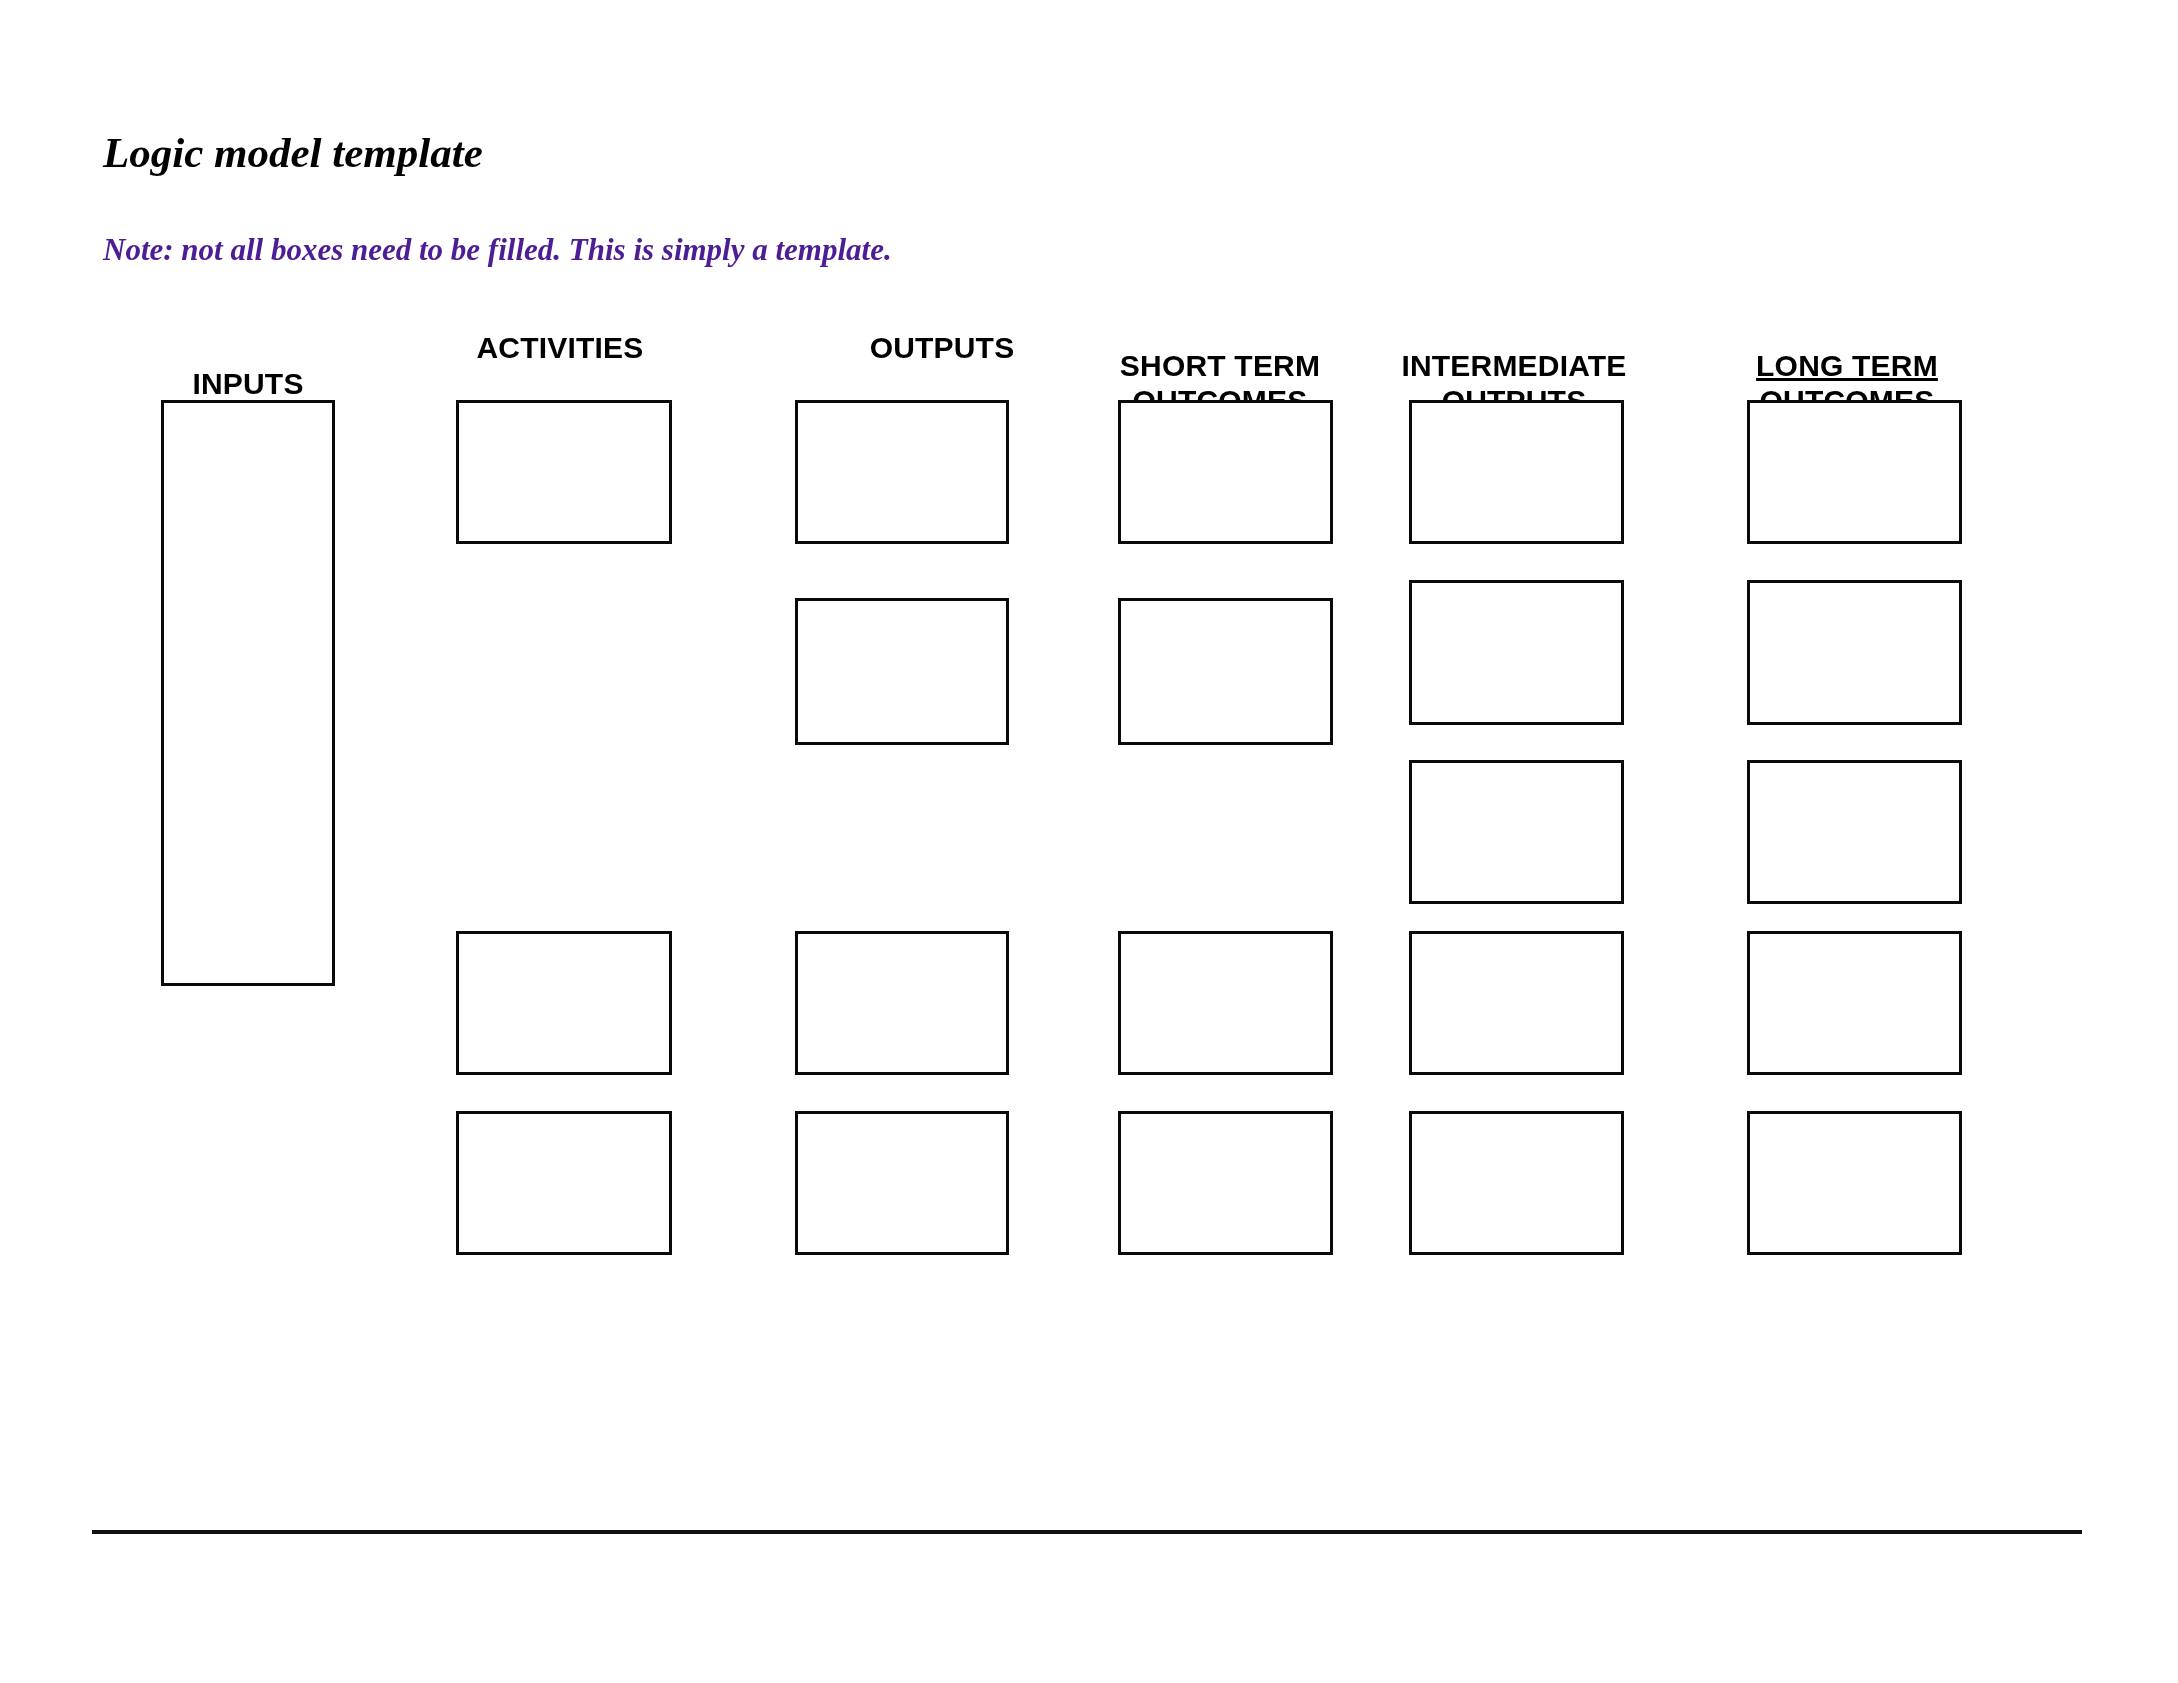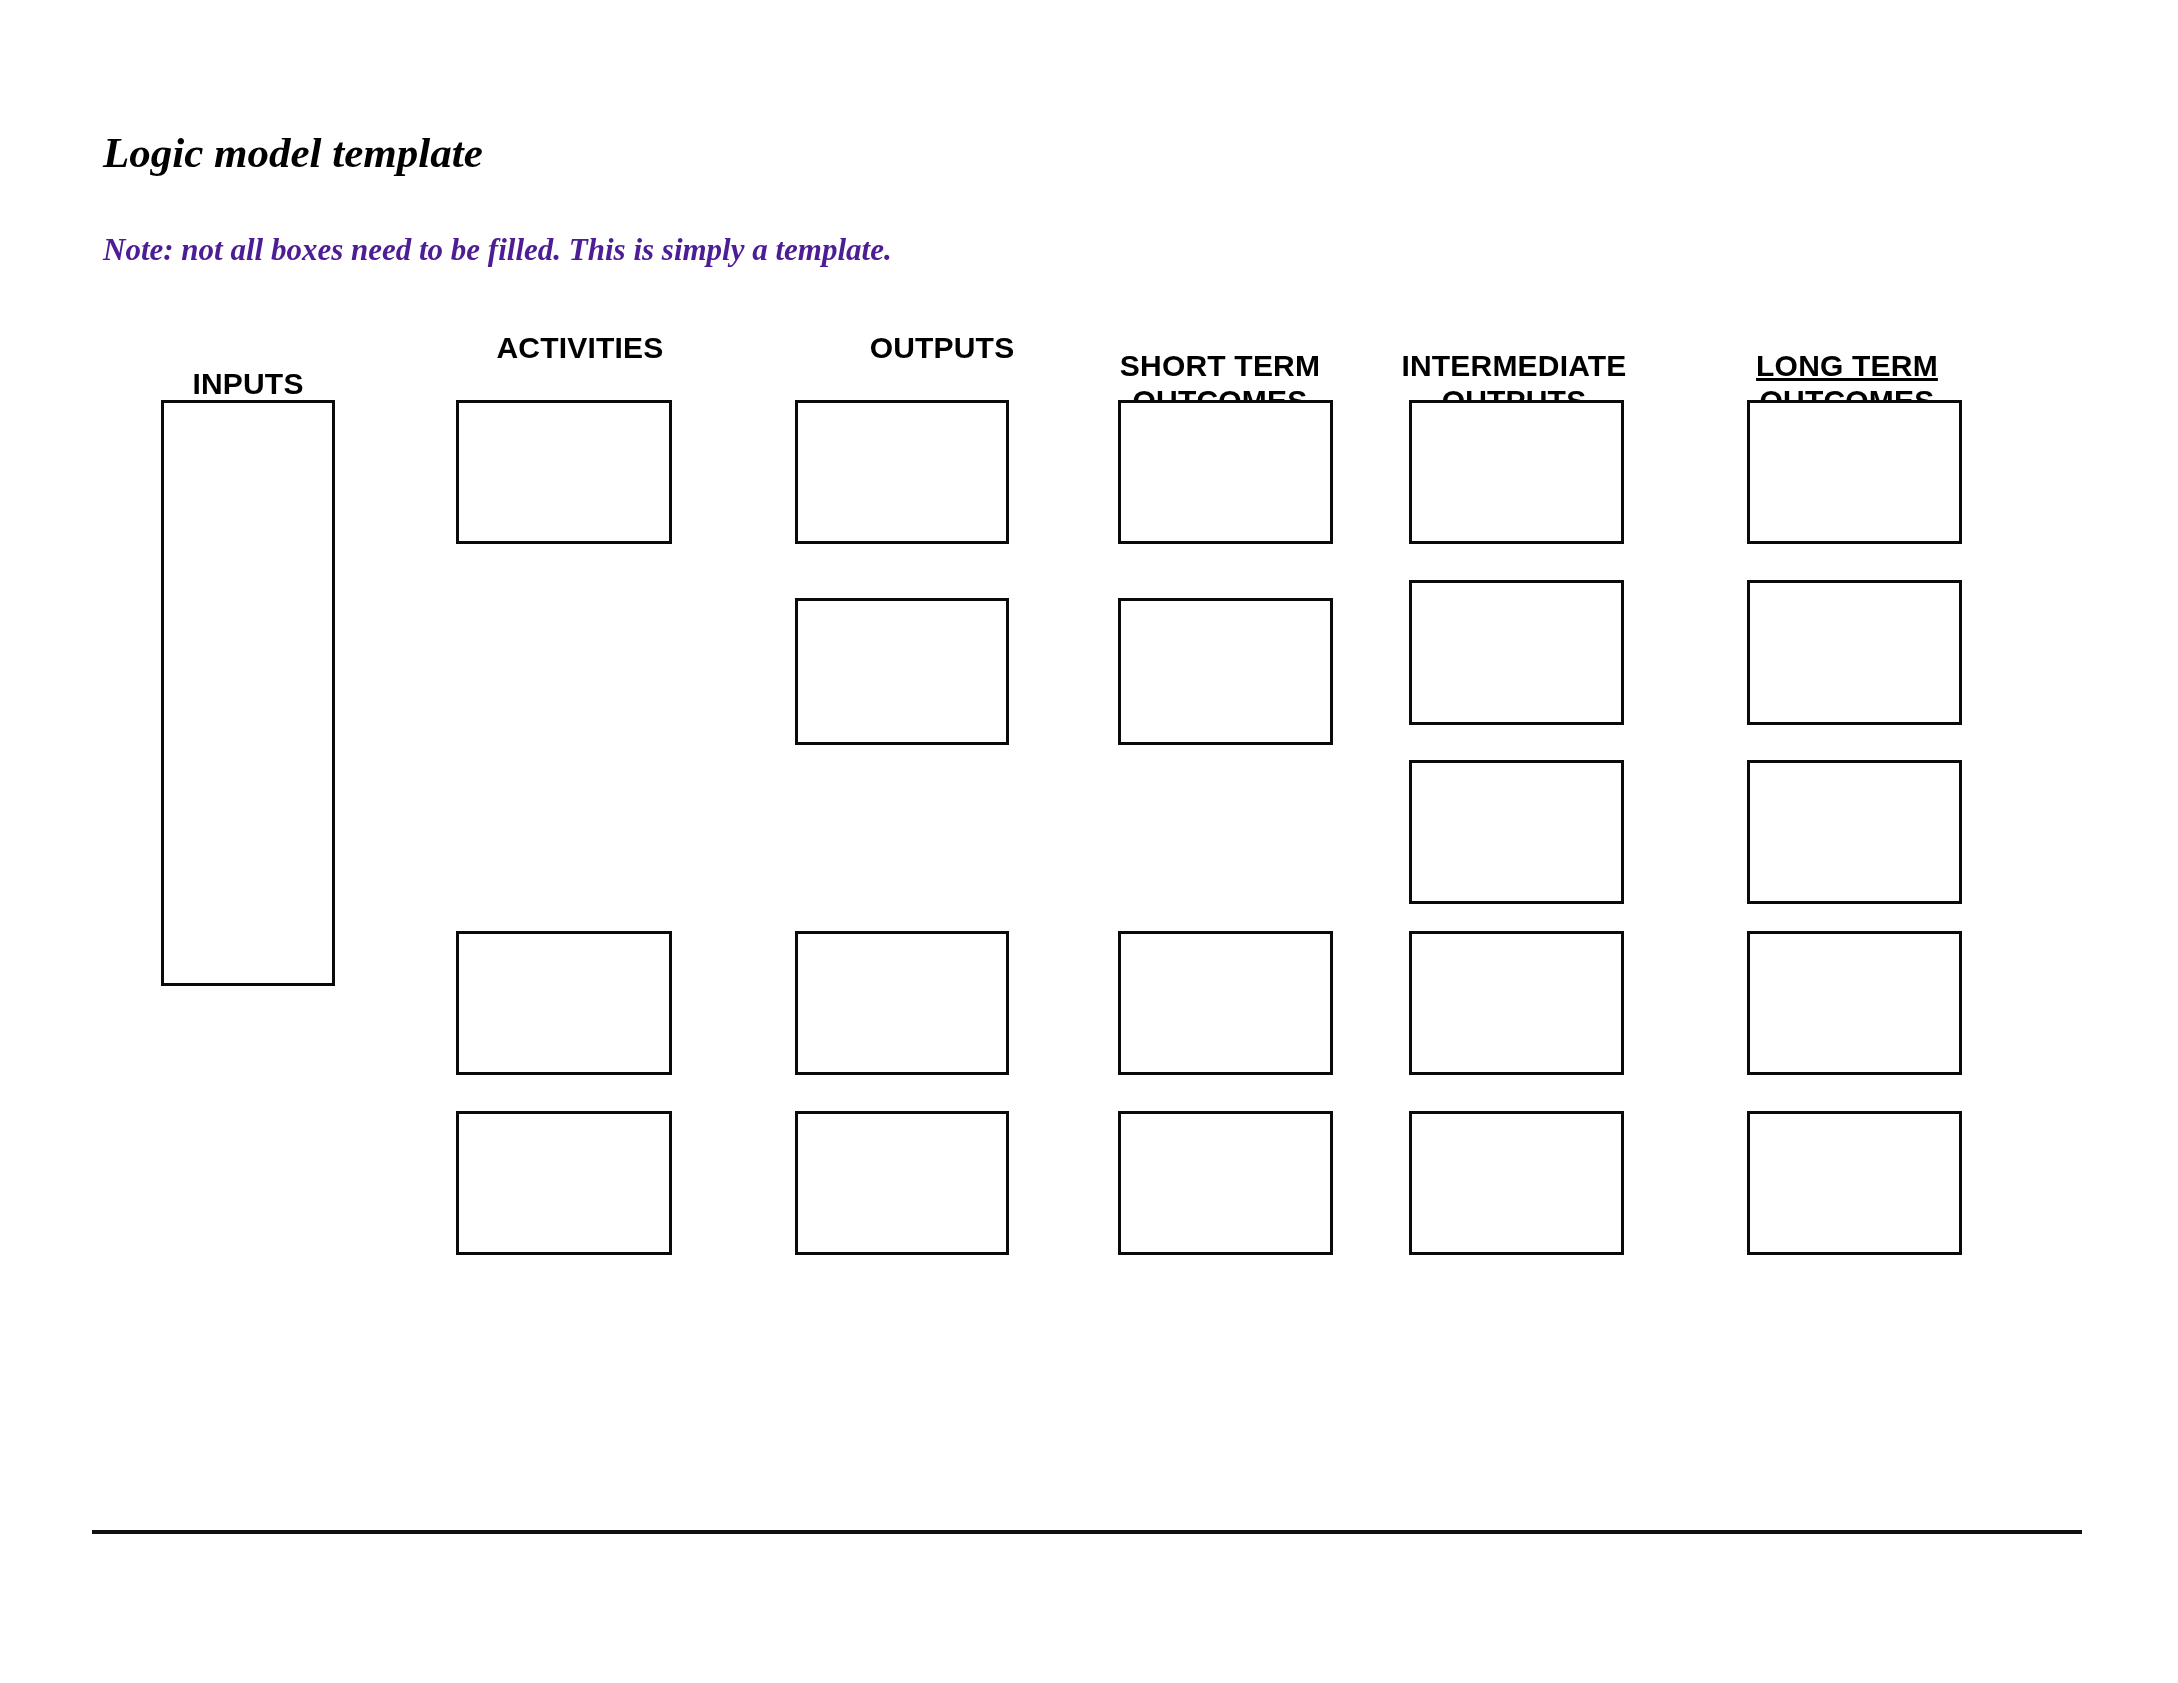--- a/index.html
+++ b/index.html
@@ -68,21 +68,21 @@
 </head>
 <body>
 
 <div class="page">
 
   <div class="title">Logic model template</div>
 
   <div class="note">Note: not all boxes need to be filled. This is simply a template.</div>
 
   <div class="head head-one" style="left: 50px; margin-top: 36px;">INPUTS</div>
-  <div class="head head-one" style="left: 382px;">ACTIVITIES</div>
+  <div class="head head-one" style="left: 362px;">ACTIVITIES</div>
   <div class="head head-one" style="left: 744px;">OUTPUTS</div>
   <div class="head head-two" style="left: 1022px;">SHORT TERM
 OUTCOMES</div>
   <div class="head head-two" style="left: 1316px;">INTERMEDIATE
 OUTPUTS</div>
   <div class="head head-two" style="left: 1649px; text-decoration: underline;">LONG TERM
 OUTCOMES</div>
 
   <div id="grid">
       <div class="box" style="left: 161px; top: 400px; width: 174px; height: 586px;"></div>

